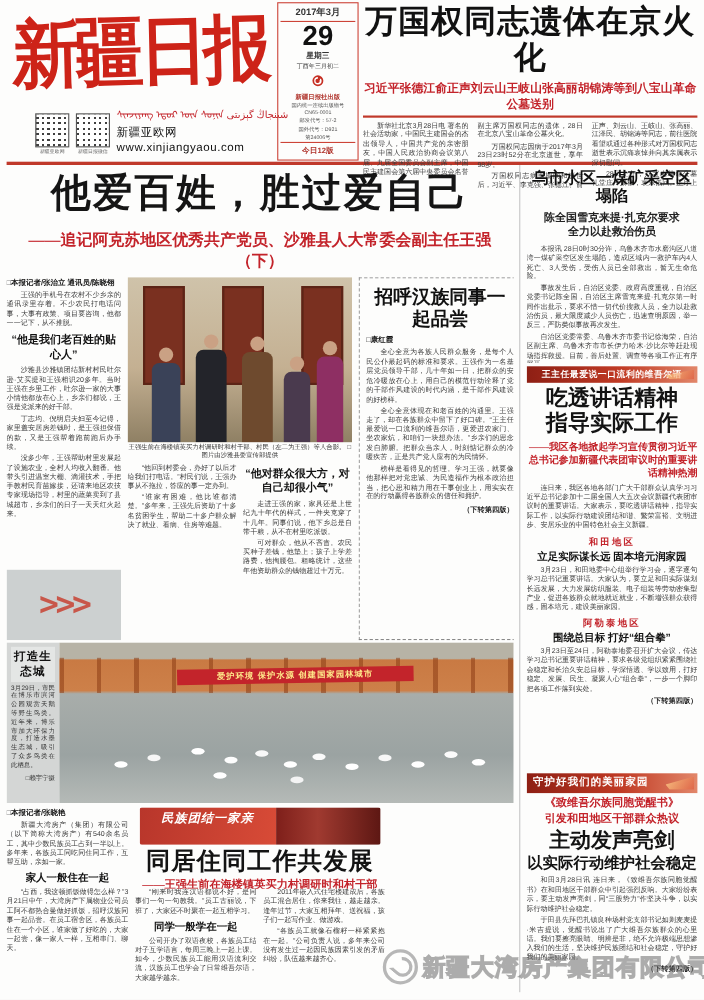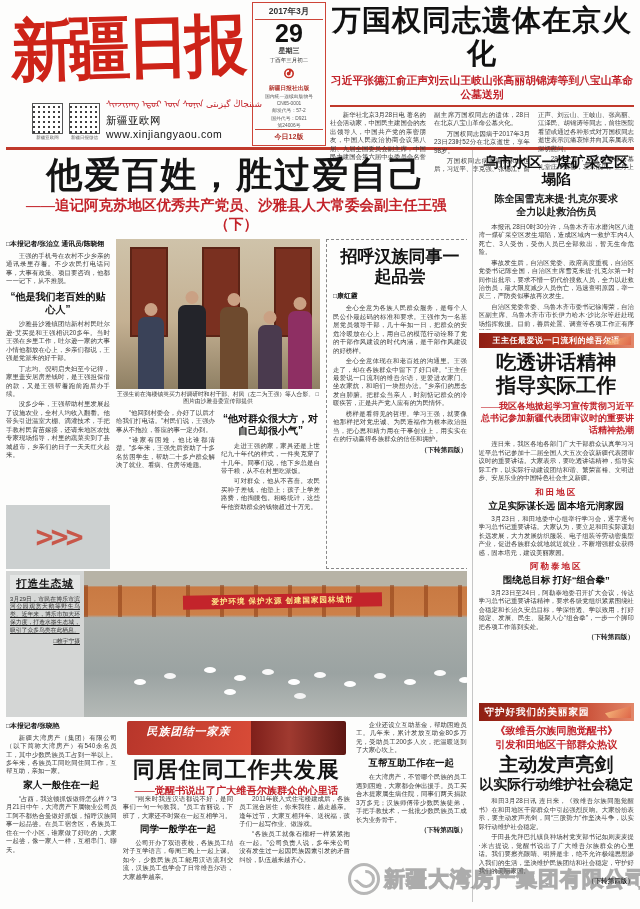--- a/index.html
+++ b/index.html
@@ -44,21 +44,21 @@
             border-bottom:2px solid #c0392b;padding-bottom:3px;}
   .obit-cols{margin-top:4px;column-count:3;column-gap:8px;height:66px;overflow:hidden;}
   .mast-rule{height:3px;background:#c0392b;margin:1px 6px 0;}
   
   .main{display:flex;padding:0 6px;gap:5px;height:752px;box-sizing:border-box;}
   .left-main{width:468px;display:flex;flex-direction:column;min-width:0;}
   
   .lead-h{font-size:36px;font-weight:bold;text-align:center;letter-spacing:2px;color:#151515;
           line-height:1.1;padding-top:5px;}
   .lead-sub{font-family:"Liberation Serif","DejaVu Serif",serif;font-size:14.5px;font-weight:bold;
-            color:#c3232a;text-align:center;margin:1px 0 5px;}
+            color:#c3232a;text-align:center;margin:14px 0 5px;}
   
   .row2{display:grid;grid-template-columns:104px 204px 148px;gap:6px;height:330px;overflow:hidden;}
   .colA{display:flex;flex-direction:column;overflow:hidden;}
   .byline{font-size:6.8px;font-weight:bold;color:#111;margin-bottom:3px;}
   .arrowrail{margin-top:auto;height:64px;background:#ccd0d0;display:flex;align-items:center;justify-content:center;}
   .arrows{font-size:30px;font-weight:bold;color:#c8574a;letter-spacing:-3px;font-family:"DejaVu Sans Mono",monospace;}
   .colB{overflow:hidden;}
   .gphoto{position:relative;height:150px;background:linear-gradient(180deg,#cfc3aa 0%,#c4b092 55%,#8f8064 100%);overflow:hidden;}
   .door{position:absolute;top:8px;width:34px;height:86px;background:#7a3020;border:2px solid #5c2416;}
   .gperson{position:absolute;bottom:0;border-radius:7px 7px 0 0;}
@@ -66,21 +66,21 @@
        width:13px;height:13px;border-radius:50%;background:#caa184;}
   .photo-cap{font-size:5.8px;color:#333;text-align:center;line-height:1.3;margin:2px 0 3px;}
   .mid2{display:flex;gap:6px;height:152px;overflow:hidden;}
   .midcol{flex:1;overflow:hidden;}
   .colC{overflow:hidden;}
   .sidebox{border:1px dashed #888;padding:5px 6px;height:100%;box-sizing:border-box;overflow:hidden;}
   .side-h{font-family:"Liberation Serif","DejaVu Serif",serif;font-size:17px;font-weight:bold;
           text-align:center;line-height:1.2;color:#111;margin:2px 0 4px;}
   
   .row3{display:flex;height:146px;margin-top:2px;overflow:hidden;}
-  .ecorail{width:78px;background:#d4d6d5;padding:4px 4px;box-sizing:border-box;text-decoration:underline;}
+  .ecorail{width:48px;background:#d4d6d5;padding:4px 4px;box-sizing:border-box;}
   .eco-title{font-size:10.5px;font-weight:bold;color:#111;background:#e4e6e5;text-align:center;
              padding:2px 0;letter-spacing:1px;margin-bottom:3px;}
   .eco-cap{font-size:5.8px;line-height:1.35;text-align:justify;color:#333;}
   .eco-credit{font-size:5.8px;text-align:right;color:#333;margin-top:2px;}
   .swanphoto{flex:1;position:relative;overflow:hidden;
      background:linear-gradient(180deg,#b7b3a6 0%,#b7b3a6 10%,#c97a43 11%,#cd8049 30%,#a8adaa 32%,#9ba3a2 70%,#b5bab7 100%);}
   .bridgebars{position:absolute;top:10%;left:0;right:0;height:22%;
      background:repeating-linear-gradient(90deg,rgba(140,60,20,.55) 0 4px,transparent 4px 34px);}
   .pbanner{position:absolute;top:16%;left:26%;width:52%;height:14px;background:#c3242b;
      color:#ffe98a;font-size:7.5px;font-weight:bold;text-align:center;line-height:14px;
@@ -269,36 +269,30 @@
           <p class="b">新疆大湾房产（集团）有限公司（以下简称大湾房产）有540余名员工，其中少数民族员工占到一半以上。多年来，各族员工同吃同住同工作，互帮互助，亲如一家。</p>
           <div class="u-subhead">家人一般住在一起</div>
           <p class="b">“占西，我这顿抓饭做得怎么样？”3月21日中午，大湾房产下属物业公司员工阿不都热合曼做好抓饭，招呼汉族同事一起品尝。在员工宿舍区，各族员工住在一个小区，谁家做了好吃的，大家一起尝，像一家人一样，互相串门、聊天。</p>
         </div>
         <div class="u-head">
           <div class="u-banner">
             <div class="bl">民族团结一家亲</div>
             <div class="br"></div>
           </div>
           <div class="u-h">同居住同工作共发展</div>
-          <div class="u-sub">——觉醒书说出了广大维吾尔族群众的心里话</div>
+          <div class="u-sub">——王强生前在海楼镇英买力村调研时和村干部</div>
         </div>
         <div class="u-c2">
           <p class="b">“刚来时我连汉语都说不好，是同事们一句一句教我。”员工古丽说，下班了，大家还不时聚在一起互相学习。</p>
           <div class="u-subhead">同学一般学在一起</div>
           <p class="b">公司开办了双语夜校，各族员工结对子互学语言，每周三晚上一起上课。如今，少数民族员工能用汉语流利交流，汉族员工也学会了日常维吾尔语，大家越学越亲。</p>
         </div>
         <div class="u-c3">
           <p class="b">2011年嵌入式住宅楼建成后，各族员工混合居住，你来我往，越走越亲。逢年过节，大家互相拜年、送祝福，孩子们一起写作业、做游戏。</p>
           <p class="b">“各族员工就像石榴籽一样紧紧抱在一起。”公司负责人说，多年来公司没有发生过一起因民族因素引发的矛盾纠纷，队伍越来越齐心。</p>
-        </div>
-        <div class="u-c4">
-          <p class="b">企业还设立互助基金，帮助困难员工。几年来，累计发放互助金80多万元，受助员工200多人次，把温暖送到了大家心坎上。</p>
-          <div class="u-subhead">互帮互助工作在一起</div>
-          <p class="b">在大湾房产，不管哪个民族的员工遇到困难，大家都会伸出援手。员工买合木提家属生病住院，同事们两天捐款3万多元；汉族师傅带少数民族徒弟，手把手教技术，一批批少数民族员工成长为业务骨干。</p>
-          <div class="jump">（下转第四版）</div>
         </div>
       </div>
     </div>
 
     <div class="rail">
 
       <div class="r-s1">
         <div class="r1-h">乌市水区一煤矿采空区塌陷</div>
         <div class="r1-sub">
           <div>陈全国雪克来提·扎克尔要求</div>

